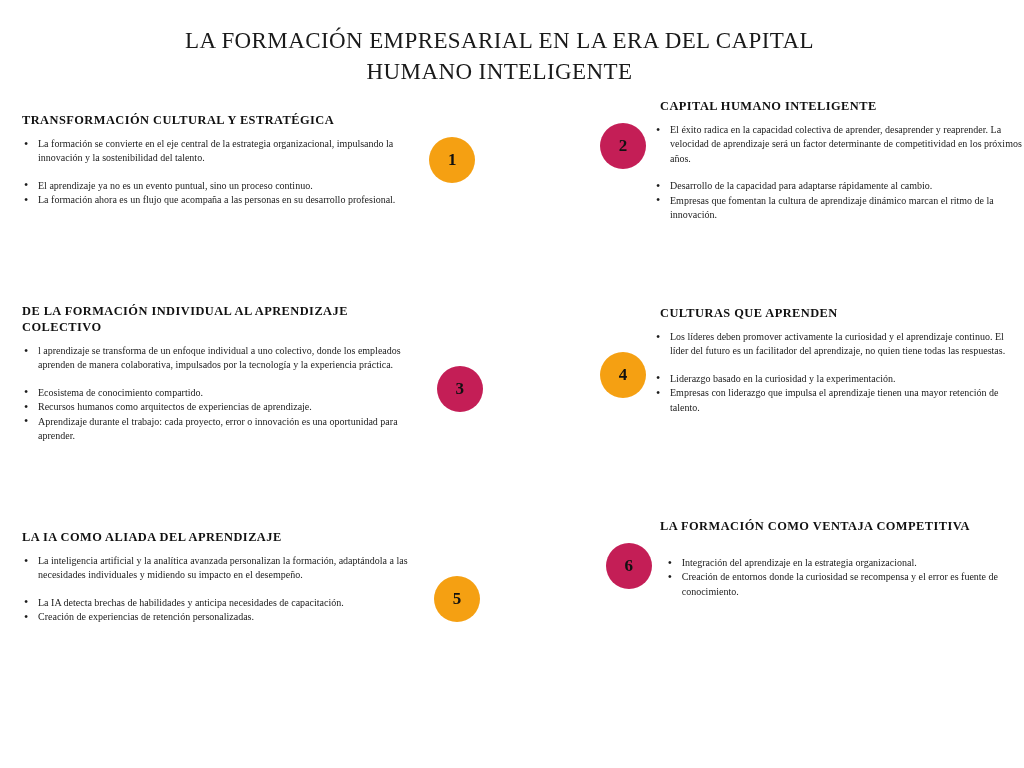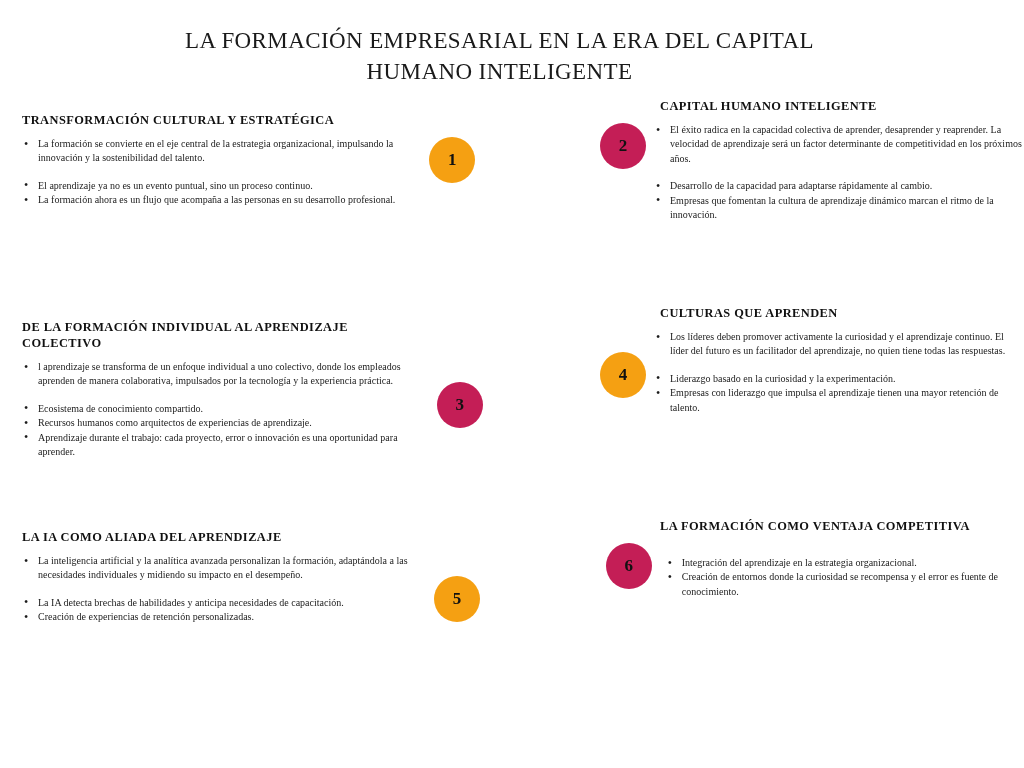--- a/index.html
+++ b/index.html
@@ -144,21 +144,21 @@
     <div class="textcol">
       <ul class="bl">
         <li>El éxito radica en la capacidad colectiva de aprender, desaprender y reaprender. La velocidad de aprendizaje será un factor determinante de competitividad en los próximos años.</li>
         <li class="gap">Desarrollo de la capacidad para adaptarse rápidamente al cambio.</li>
         <li>Empresas que fomentan la cultura de aprendizaje dinámico marcan el ritmo de la innovación.</li>
       </ul>
     </div>
   </div>
 </div>
 
-<div class="block block-left" style="top:319px;">
+<div class="block block-left" style="top:303px;">
   <div class="sec-head">DE LA FORMACIÓN INDIVIDUAL AL APRENDIZAJE COLECTIVO</div>
   <div class="rowwrap">
     <div class="textcol">
       <ul class="bl">
         <li>l aprendizaje se transforma de un enfoque individual a uno colectivo, donde los empleados aprenden de manera colaborativa, impulsados por la tecnología y la experiencia práctica.</li>
         <li class="gap">Ecosistema de conocimiento compartido.</li>
         <li>Recursos humanos como arquitectos de experiencias de aprendizaje.</li>
         <li>Aprendizaje durante el trabajo: cada proyecto, error o innovación es una oportunidad para aprender.</li>
       </ul>
     </div>

